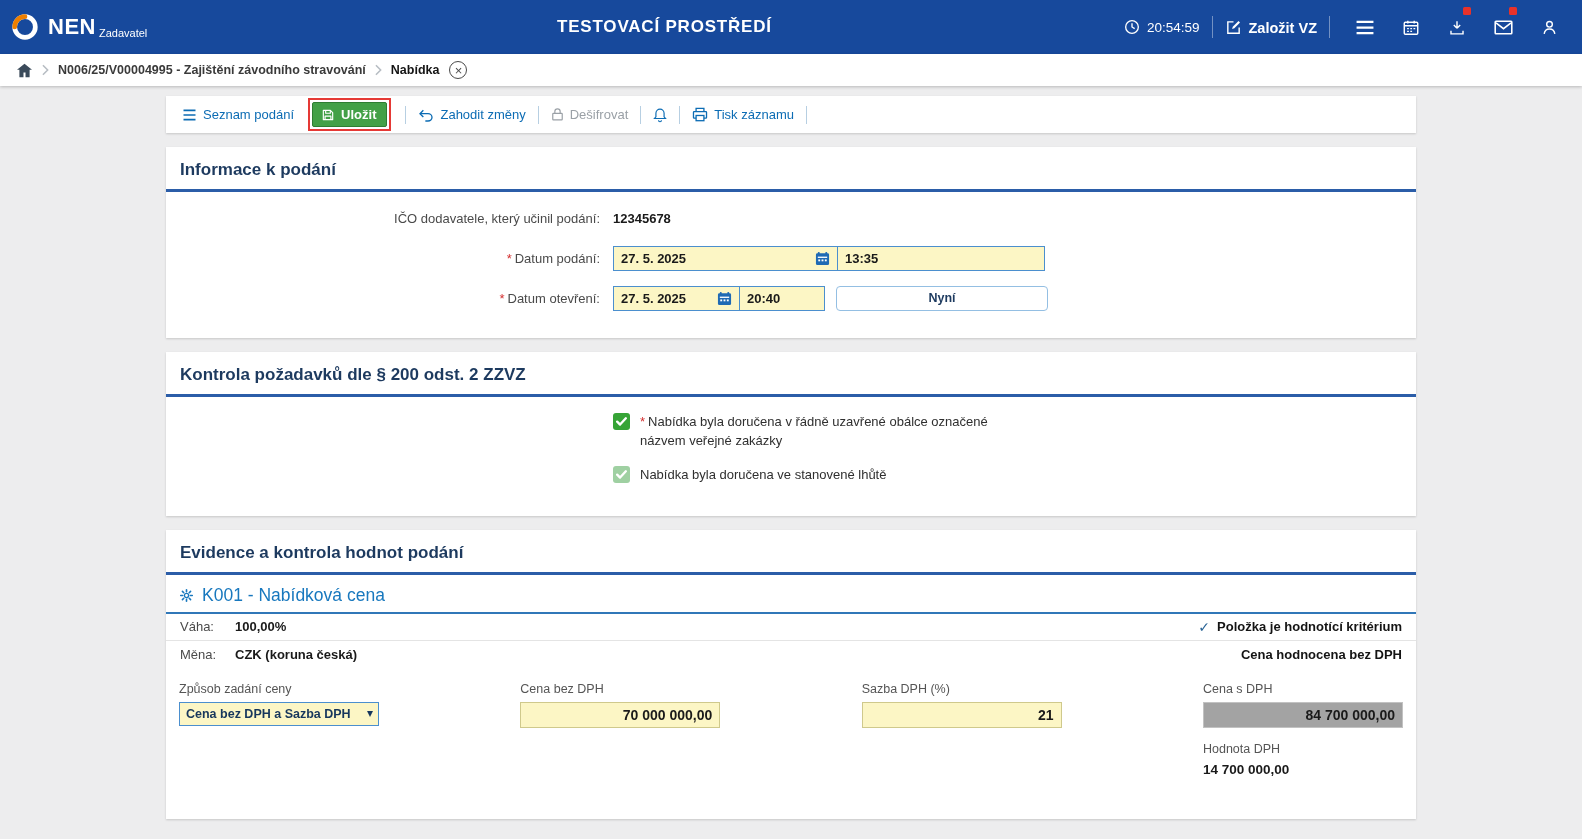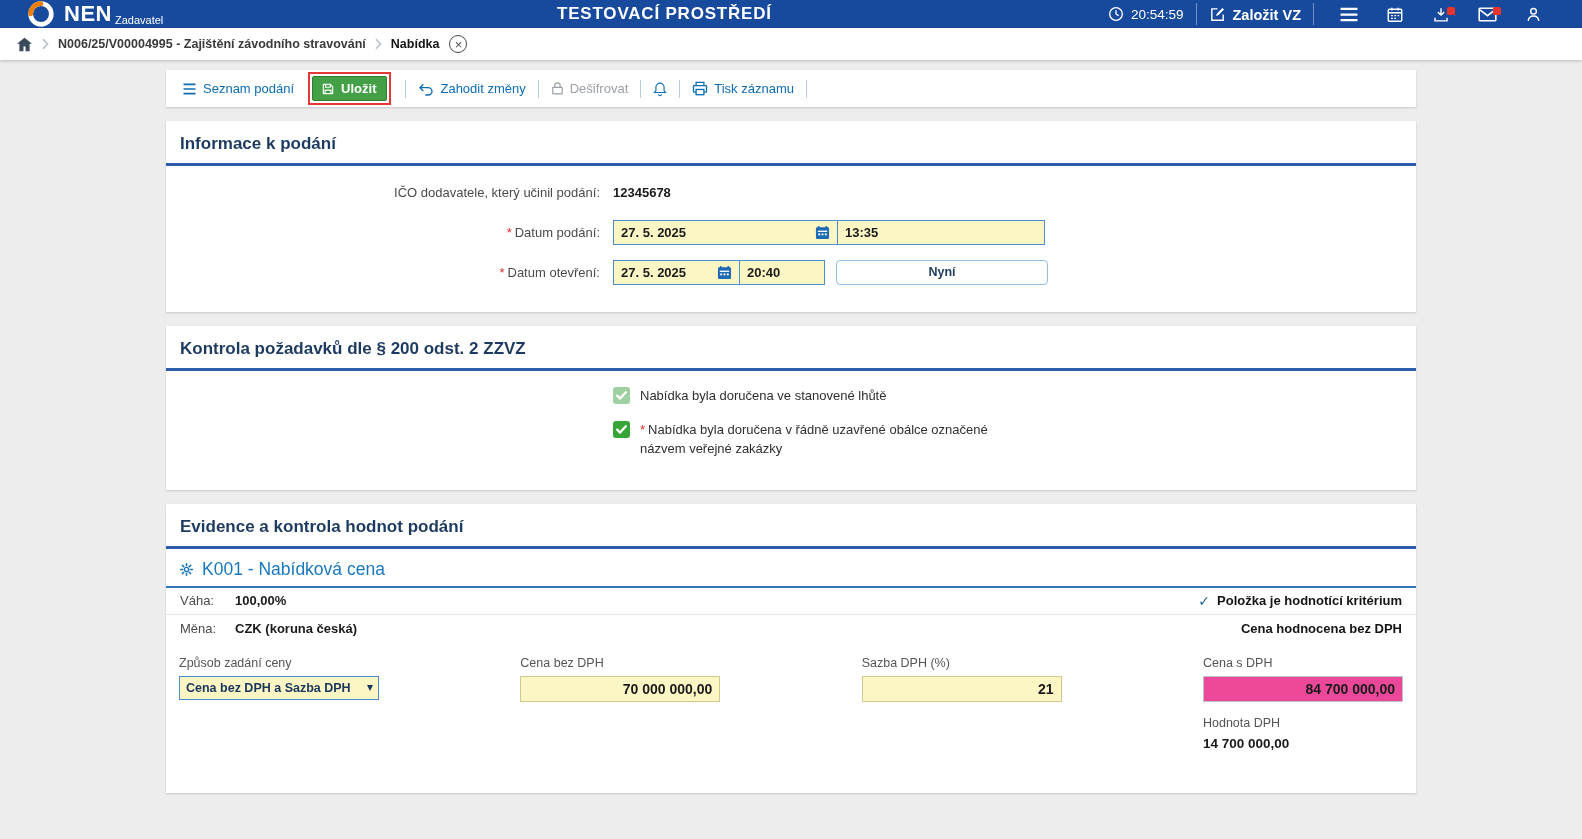--- a/index.html
+++ b/index.html
@@ -1,21 +1,21 @@
 <!DOCTYPE html>
 <html><head>
 <meta charset="utf-8">
 <style>
   * { margin:0; padding:0; box-sizing:border-box; }
   html,body { width:1582px; height:839px; overflow:hidden; }
   body { font-family:"Liberation Sans","DejaVu Sans",sans-serif; background:#ededee; color:#222; }
   svg { display:block; }
 
   
-  .header { height:28px; background:#17499c; display:flex; align-items:center; padding:0 26px; color:#fff; position:relative; }
+  .header { height:54px; background:#17499c; display:flex; align-items:center; padding:0 10px; color:#fff; position:relative; }
   .logo-wrap { display:flex; align-items:center; gap:8px; cursor:pointer; }
   .logo-text { display:flex; align-items:flex-end; }
   .logo-nen { font-size:22px; font-weight:bold; letter-spacing:.5px; line-height:1; }
   .logo-sub { font-size:11px; margin-left:3px; margin-bottom:-1px; }
   .env-title { position:absolute; left:42%; transform:translateX(-50%); font-size:17px; font-weight:bold; letter-spacing:.8px; }
   .header-right { margin-left:auto; display:flex; align-items:center; height:100%; }
   .clock-wrap { display:flex; align-items:center; gap:7px; font-size:13.5px; }
   .hsep { width:1px; height:22px; background:rgba(255,255,255,.4); margin:0 12px; }
   .create-btn { display:flex; align-items:flex-end; gap:7px; font-size:14.5px; font-weight:bold; cursor:pointer; }
   .hicon { width:46px; height:100%; display:flex; align-items:center; justify-content:center; position:relative; cursor:pointer; }
@@ -74,21 +74,21 @@
   .kv-row.sep { border-bottom:1px solid #e4e4e4; }
   .kv-label { width:55px; font-size:13px; color:#4a4a4a; }
   .kv-value { font-size:13px; font-weight:bold; color:#1a1a1a; }
   .kv-right { margin-left:auto; display:flex; align-items:center; gap:7px; font-size:13px; font-weight:bold; color:#141414; }
   .kv-check { color:#2a6496; font-weight:bold; font-size:14px; }
 
   .form-grid { display:flex; justify-content:space-between; padding:0 13px; margin-top:14px; }
   .fg-col { width:200px; }
   .fg-label { font-size:12.5px; color:#555; margin-bottom:6px; }
   .num-fld { width:100%; height:24px; background:#fcf6c5; border:1px solid #cfc98c; font-family:inherit; font-size:14px; font-weight:bold; color:#1a1a1a; text-align:right; padding:12px 7px; outline:none; }
-  .num-fld.ro { background:#ec4899; border:1px solid #c2c2c2; }
+  .num-fld.ro { background:#a3a3a3; border:1px solid #c2c2c2; }
   .sel-wrap { position:relative; width:200px; }
   select.sel { width:100%; height:24px; background:#fcf6c5; border:1px solid #4b8fce; font-family:inherit; font-size:12.5px; font-weight:bold; color:#16365c; padding:0 20px 0 6px; appearance:none; -webkit-appearance:none; -moz-appearance:none; outline:none; }
   .sel-arrow { position:absolute; right:6px; top:4px; font-size:12px; color:#16365c; pointer-events:none; }
   .hodnota { margin-top:14px; }
   .hodnota-val { font-size:13.5px; font-weight:bold; margin-top:6px; color:#1a1a1a; }
   .soubory-head { margin-top:26px; }
 </style>
 </head>
 <body>
 
@@ -317,37 +317,37 @@
         <button class="nyni-btn">Nyní</button>
       </div>
     </div>
   </div>
 
   <div class="card">
     <div class="sec-title">Kontrola požadavků dle § 200 odst. 2 ZZVZ</div>
     <div class="sec-line"></div>
     <div class="chk-body">
       <div class="chk-row">
-        <span class="chk muted">
-          <svg width="11" height="9" viewBox="0 0 12 10" fill="none" stroke="#fff" stroke-width="2.6" stroke-linecap="round" stroke-linejoin="round">
-              <path d="m1.2 5.2 3.2 3.2 6.4-7"></path>
-            </svg>
-        </span>
-        <span class="chk-label">Nabídka byla doručena ve stanovené lhůtě</span>
-      </div>
-      <div class="chk-row">
         <span class="chk on">
           <svg width="11" height="9" viewBox="0 0 12 10" fill="none" stroke="#fff" stroke-width="2.6" stroke-linecap="round" stroke-linejoin="round">
               <path d="m1.2 5.2 3.2 3.2 6.4-7"></path>
             </svg>
         </span>
         <span class="chk-label">
           <span class="req">*</span><span>Nabídka byla doručena v řádně uzavřené obálce označené názvem veřejné zakázky</span>
         </span>
       </div>
+      <div class="chk-row">
+        <span class="chk muted">
+          <svg width="11" height="9" viewBox="0 0 12 10" fill="none" stroke="#fff" stroke-width="2.6" stroke-linecap="round" stroke-linejoin="round">
+              <path d="m1.2 5.2 3.2 3.2 6.4-7"></path>
+            </svg>
+        </span>
+        <span class="chk-label">Nabídka byla doručena ve stanovené lhůtě</span>
+      </div>
     </div>
   </div>
 
   <div class="card">
     <div class="sec-title">Evidence a kontrola hodnot podání</div>
     <div class="sec-line"></div>
 
     <div class="k-head">
       <span>
         <svg width="15" height="15" viewBox="0 0 24 24" fill="none" stroke="currentColor">

